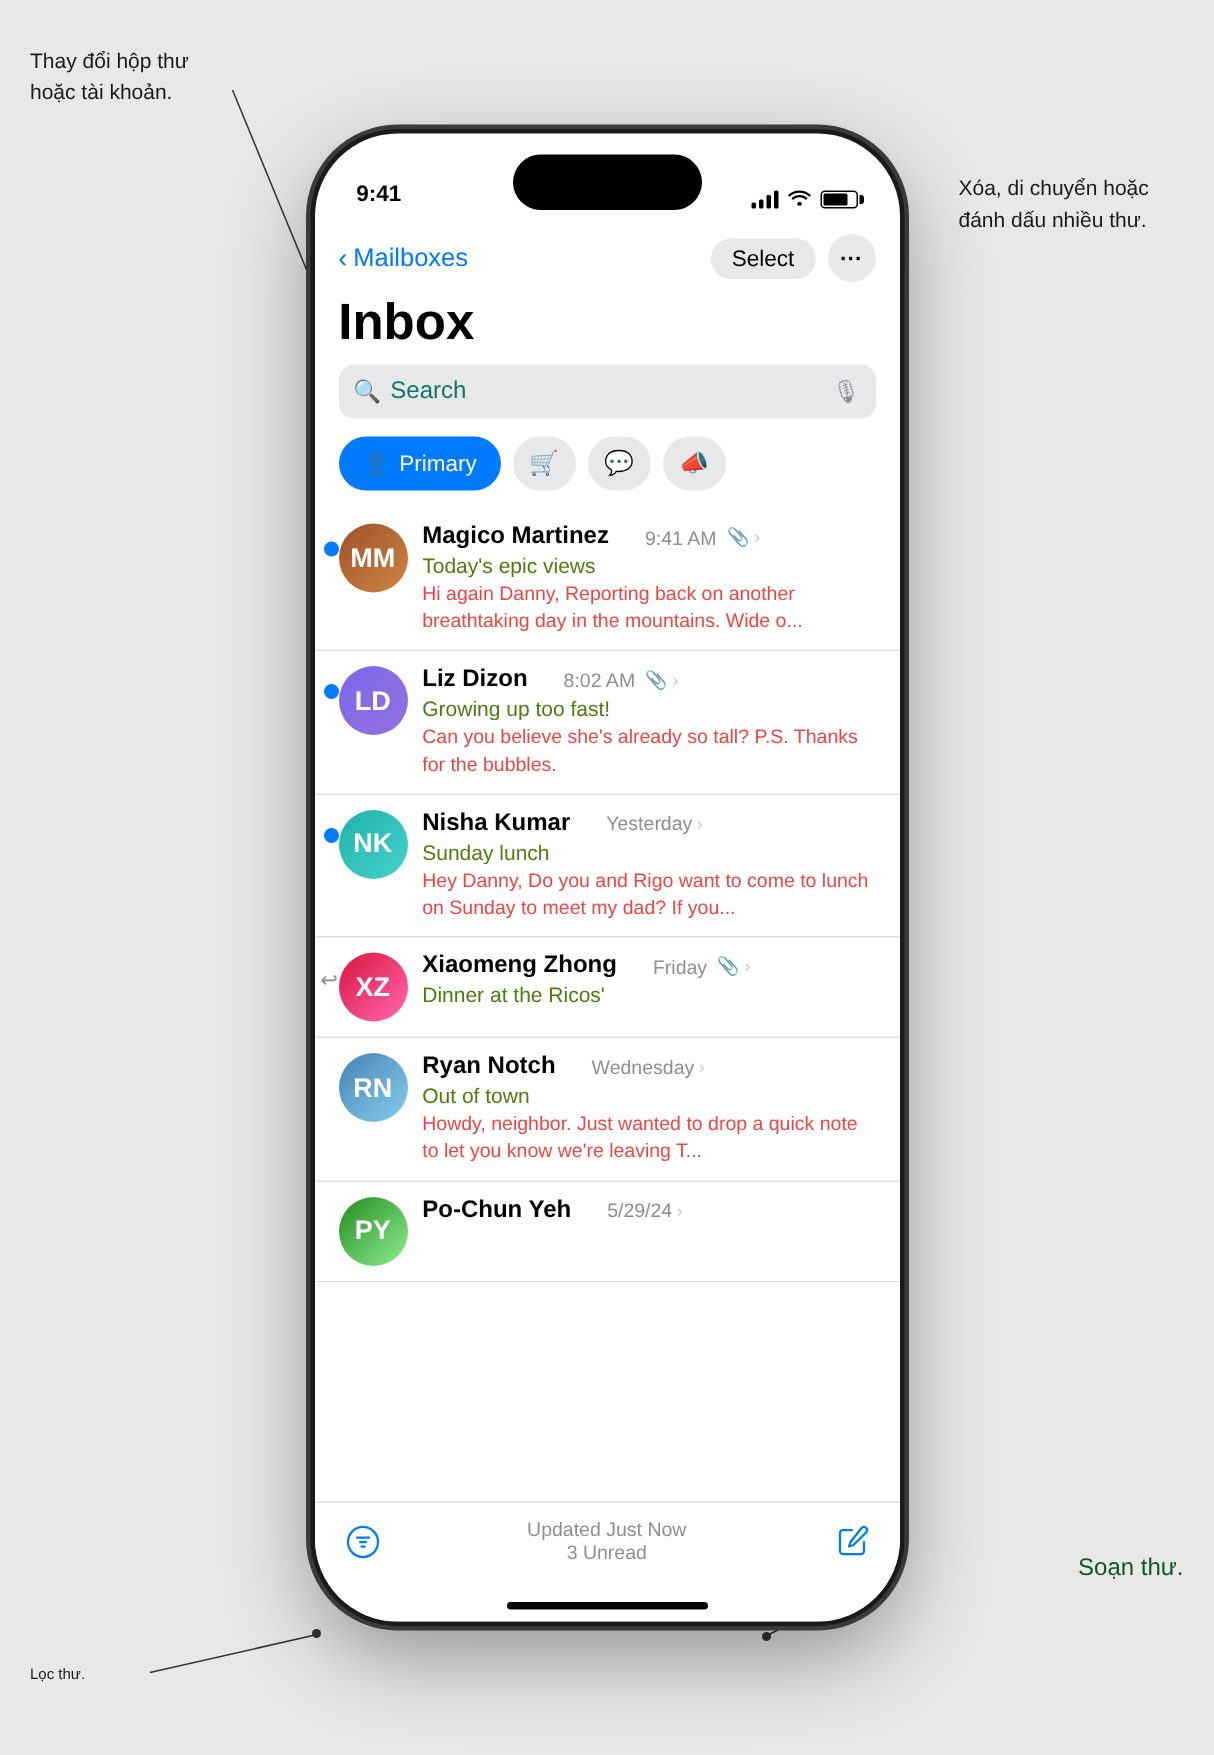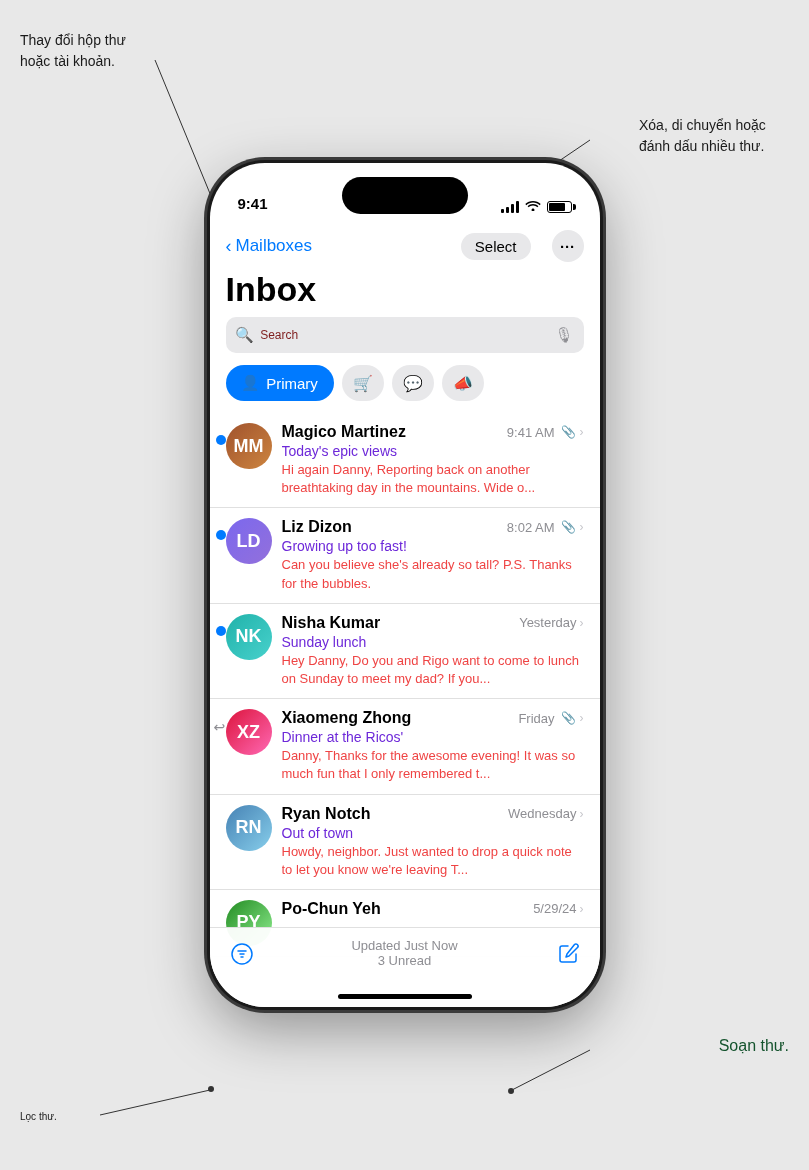--- a/index.html
+++ b/index.html
@@ -15,21 +15,21 @@
       width: 809px;
       height: 1170px;
       position: relative;
       display: flex;
       justify-content: center;
       align-items: center;
     }
     
     .phone-frame {
       width: 390px;
-      height: 844px;
+      height: 992px;
       background: #fff;
       border-radius: 55px;
       position: relative;
       overflow: hidden;
       box-shadow: 0 0 0 3px #1a1a1a, 0 0 0 6px #3a3a3a, 0 20px 60px rgba(0,0,0,0.4);
     }
     
     .dynamic-island {
       position: absolute;
       top: 14px;
@@ -132,21 +132,21 @@
       cursor: pointer;
     }
     .back-chevron {
       font-size: 18px;
       color: #007AFF;
       font-weight: 300;
     }
     .nav-actions {
       display: flex;
       align-items: center;
-      gap: 21px;
+      gap: 8px;
     }
     .select-btn {
       background: #e8e8ea;
       color: #000;
       border: none;
       border-radius: 16px;
       padding: 5px 14px;
       font-size: 15px;
       font-weight: 400;
       cursor: pointer;
@@ -180,22 +180,22 @@
       display: flex;
       align-items: center;
       padding: 0 10px;
       gap: 6px;
     }
     .search-icon-el {
       color: #8e8e93;
       font-size: 15px;
     }
     .search-placeholder {
-      color: #7f1d1d;
-      font-size: 12px;
+      color: #0f766e;
+      font-size: 16px;
       flex: 1;
     }
     .mic-icon {
       color: #8e8e93;
       font-size: 15px;
     }
     
     .filter-tabs {
       display: flex;
       gap: 8px;
@@ -265,42 +265,41 @@
       font-size: 18px;
       font-weight: 600;
       color: #fff;
     }
     .email-content {
       flex: 1;
       min-width: 0;
     }
     .email-header {
       display: flex;
-      justify-content: space-between;
       align-items: center;
       margin-bottom: 2px;
     }
     .email-sender {
       font-size: 16px;
       font-weight: 600;
       color: #000;
     }
     .email-time {
       font-size: 13px;
       color: #8e8e93;
       display: flex;
       align-items: center;
       gap: 3px;
       white-space: nowrap;
       margin-left: 24px;
     }
     .email-subject {
       font-size: 14px;
       font-weight: 400;
-      color: #6d28d9;
+      color: #4d7c0f;
       margin-bottom: 2px;
       white-space: nowrap;
       overflow: hidden;
       text-overflow: ellipsis;
     }
     .email-preview {
       font-size: 13px;
       color: #ef4444;
       display: -webkit-box;
       -webkit-line-clamp: 2;
@@ -561,21 +560,20 @@
     </div>
           <div class="email-item">
       <span class="replied-arrow">↩</span>
       <div class="avatar avatar-xiaomeng">XZ</div>
       <div class="email-content">
         <div class="email-header">
           <span class="email-sender">Xiaomeng Zhong</span>
           <span class="email-time">Friday <span class="attachment-icon">📎</span> <span class="chevron-right">›</span></span>
         </div>
         <div class="email-subject">Dinner at the Ricos'</div>
-        <div class="email-preview">Danny, Thanks for the awesome evening! It was so much fun that I only remembered t...</div>
       </div>
     </div>
           <div class="email-item">
 
       <div class="avatar avatar-ryan">RN</div>
       <div class="email-content">
         <div class="email-header">
           <span class="email-sender">Ryan Notch</span>
           <span class="email-time">Wednesday  <span class="chevron-right">›</span></span>
         </div>

